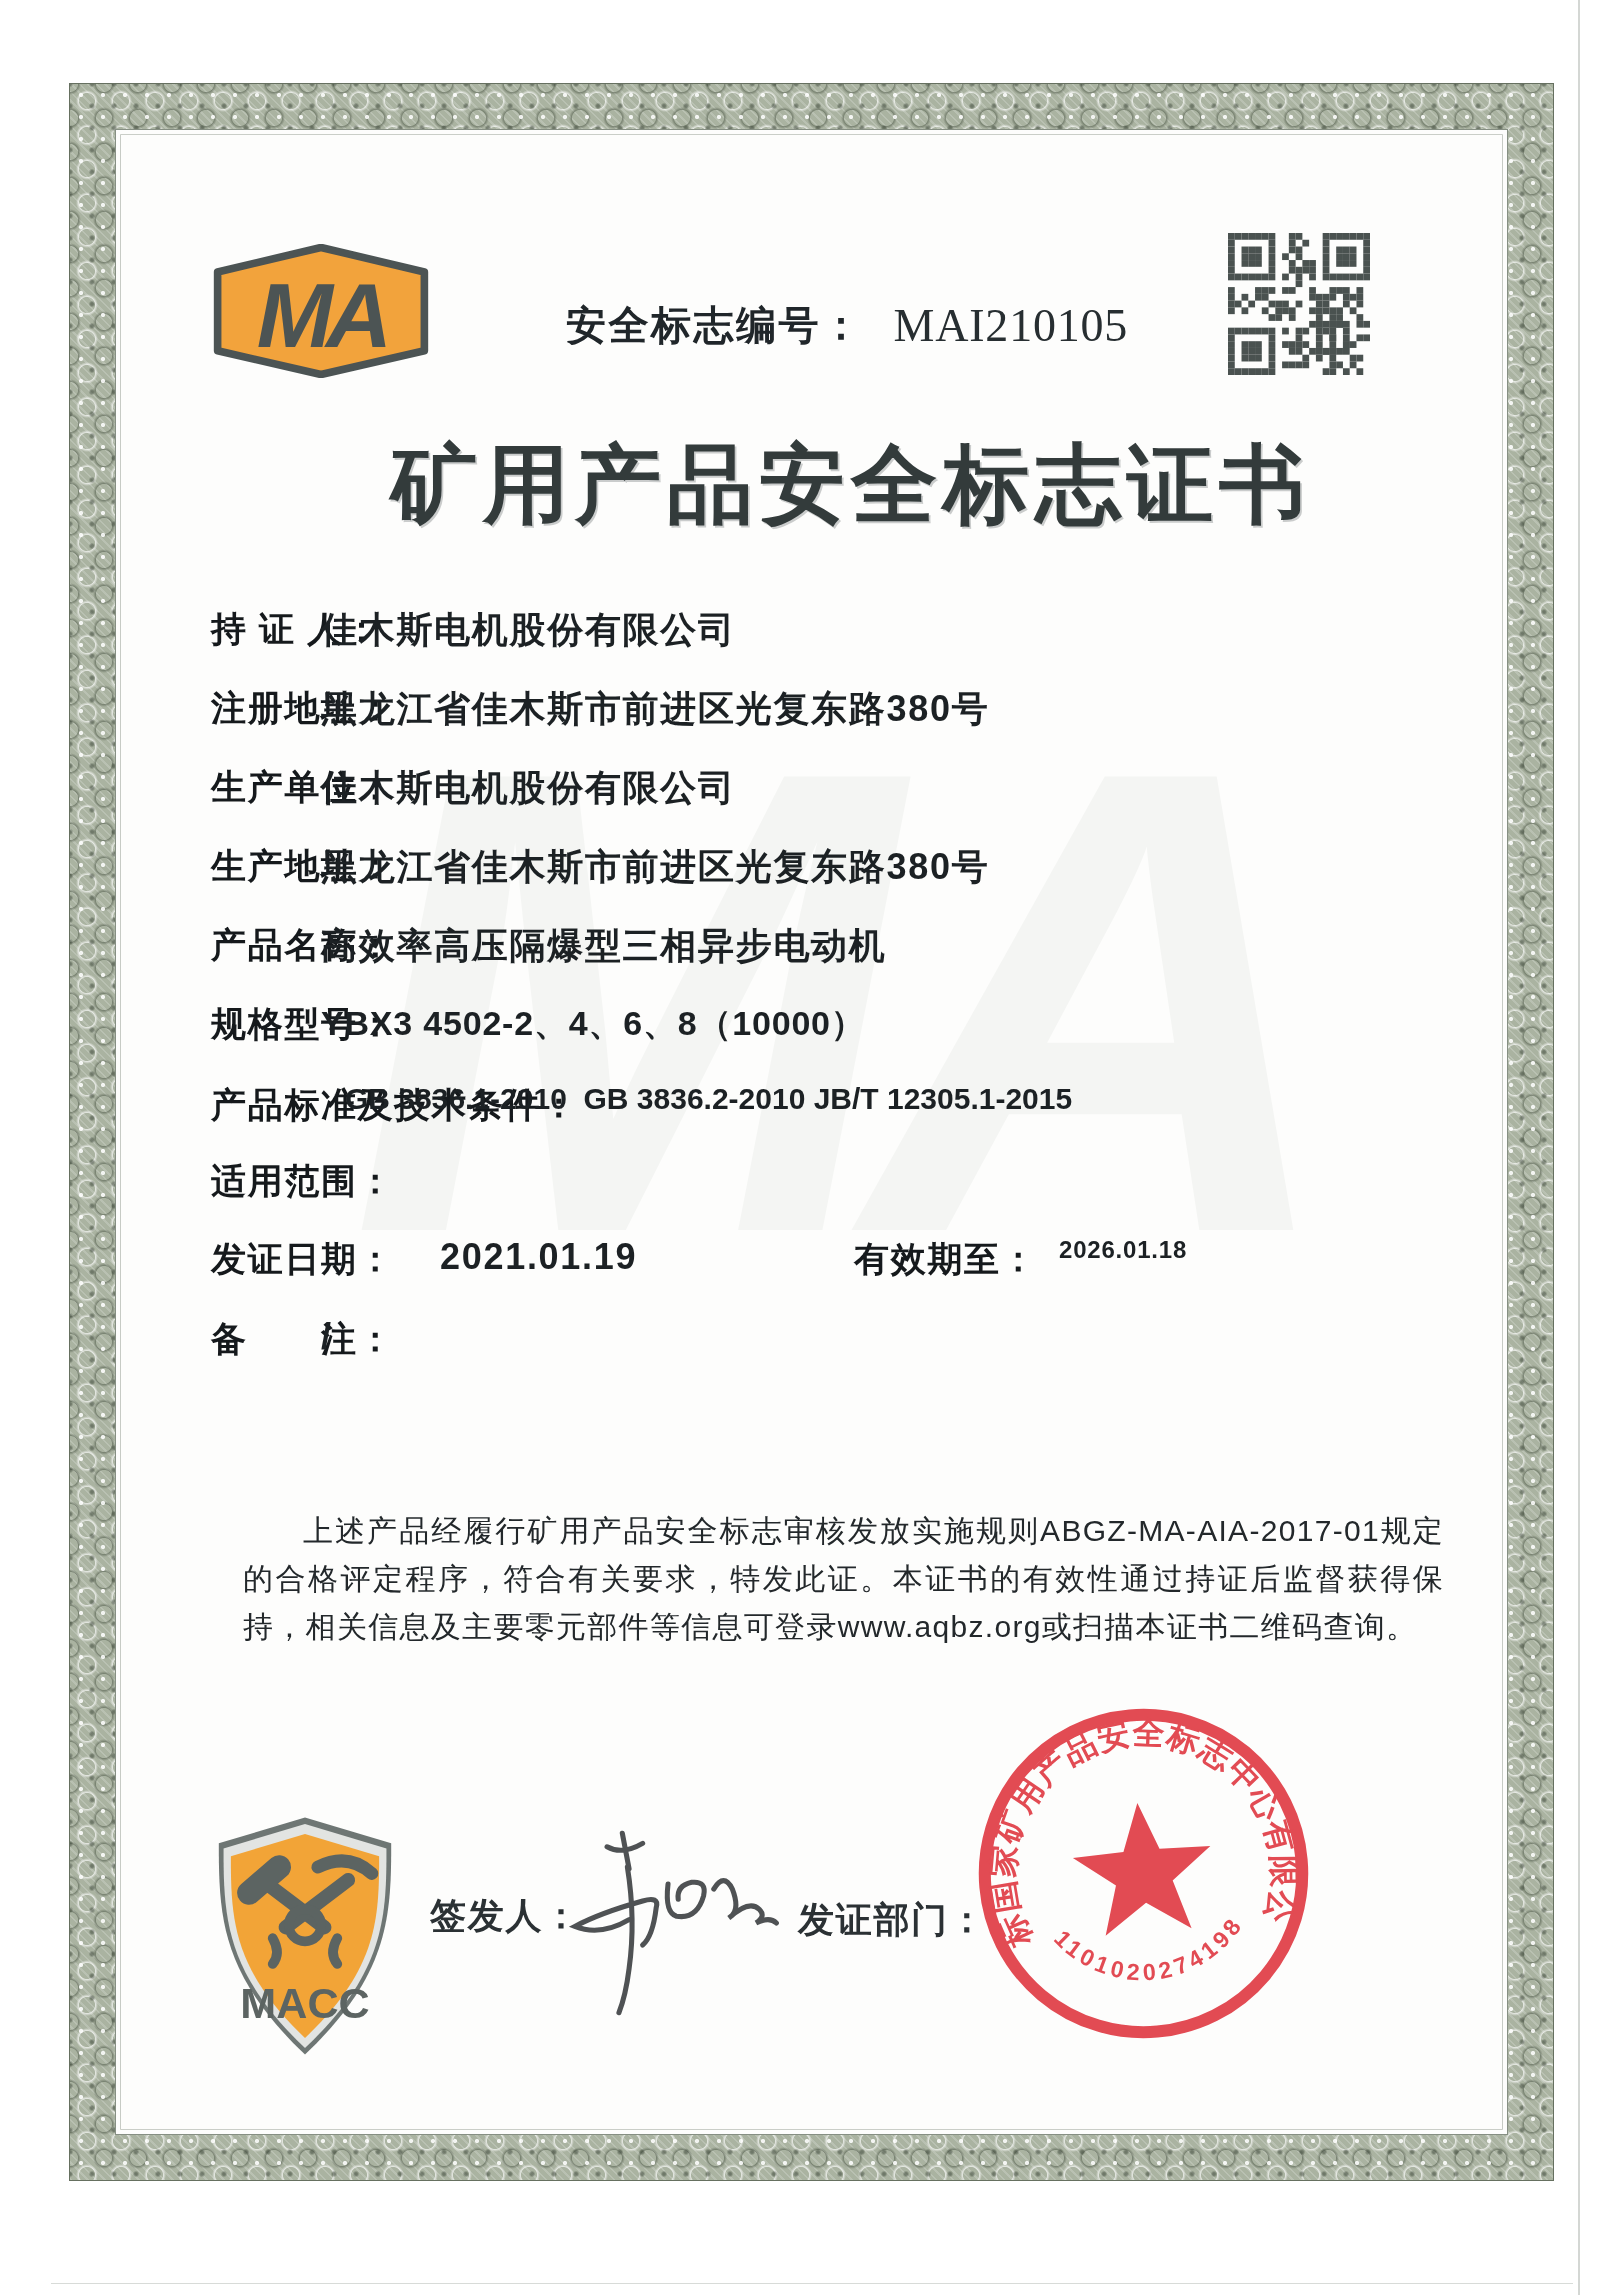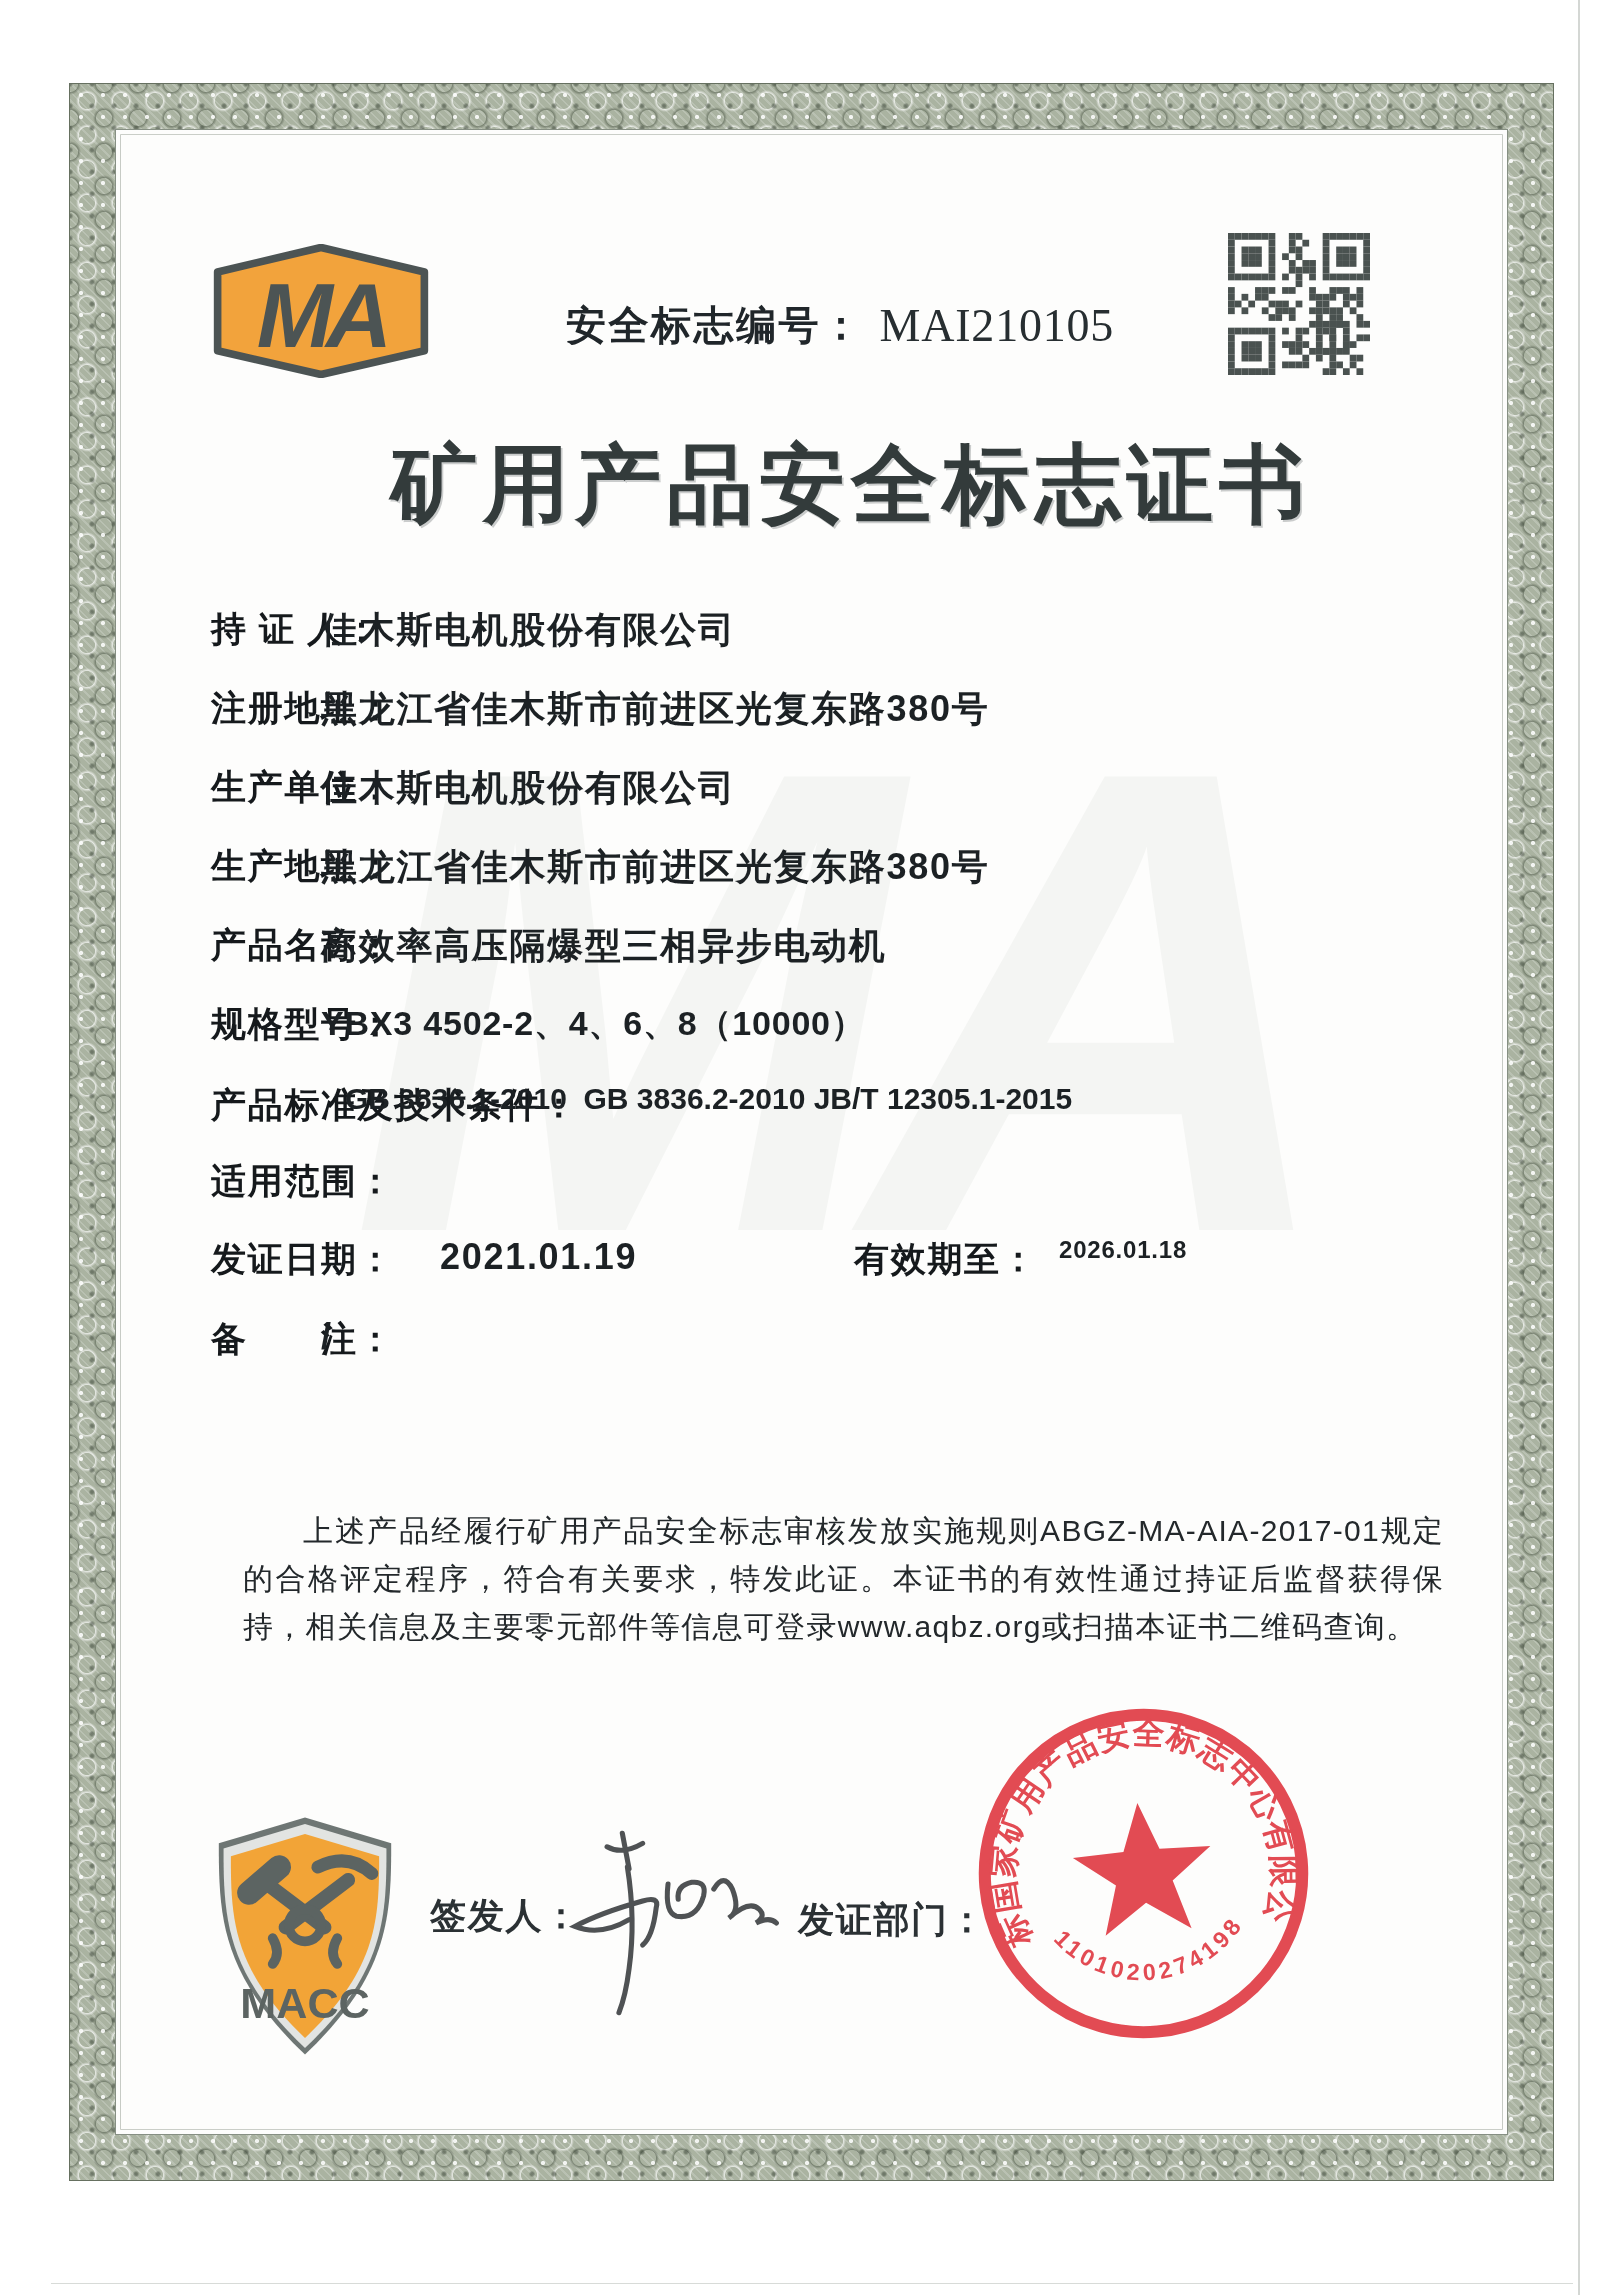--- a/index.html
+++ b/index.html
@@ -35,21 +35,21 @@
     position:absolute;left:279px;top:473px;width:1099px;height:1057px;
     font-family:"Liberation Sans",sans-serif;font-weight:bold;font-style:italic;
     font-size:659px;letter-spacing:-34px;line-height:1057px;text-align:center;
     color:rgba(125,135,128,0.07);user-select:none;
   }
 
   
   .ma-logo{position:absolute;left:210px;top:244px;width:222px;height:134px;}
   .cert-no-row{position:absolute;left:566px;top:298px;height:54px;display:flex;align-items:center;}
   .cert-no-label{font-size:40px;font-weight:bold;color:#20262a;letter-spacing:2.5px;}
-  .cert-no-value{font-family:"Liberation Serif",serif;font-size:46px;color:#272e31;margin-left:16px;letter-spacing:0.8px;}
+  .cert-no-value{font-family:"Liberation Serif",serif;font-size:46px;color:#272e31;margin-left:30px;letter-spacing:0.8px;}
   .qr{position:absolute;left:1228px;top:233px;width:142px;height:142px;}
 
   
   .doc-title{
     position:absolute;left:116px;top:427px;width:1392px;text-align:center;
     font-family:"Liberation Serif",serif;font-weight:bold;font-size:86px;
     color:#333b3b;letter-spacing:6px;
     text-shadow:1.7px 1.7px 0 rgba(51,59,59,.25);
     padding-left:39px;
   }

